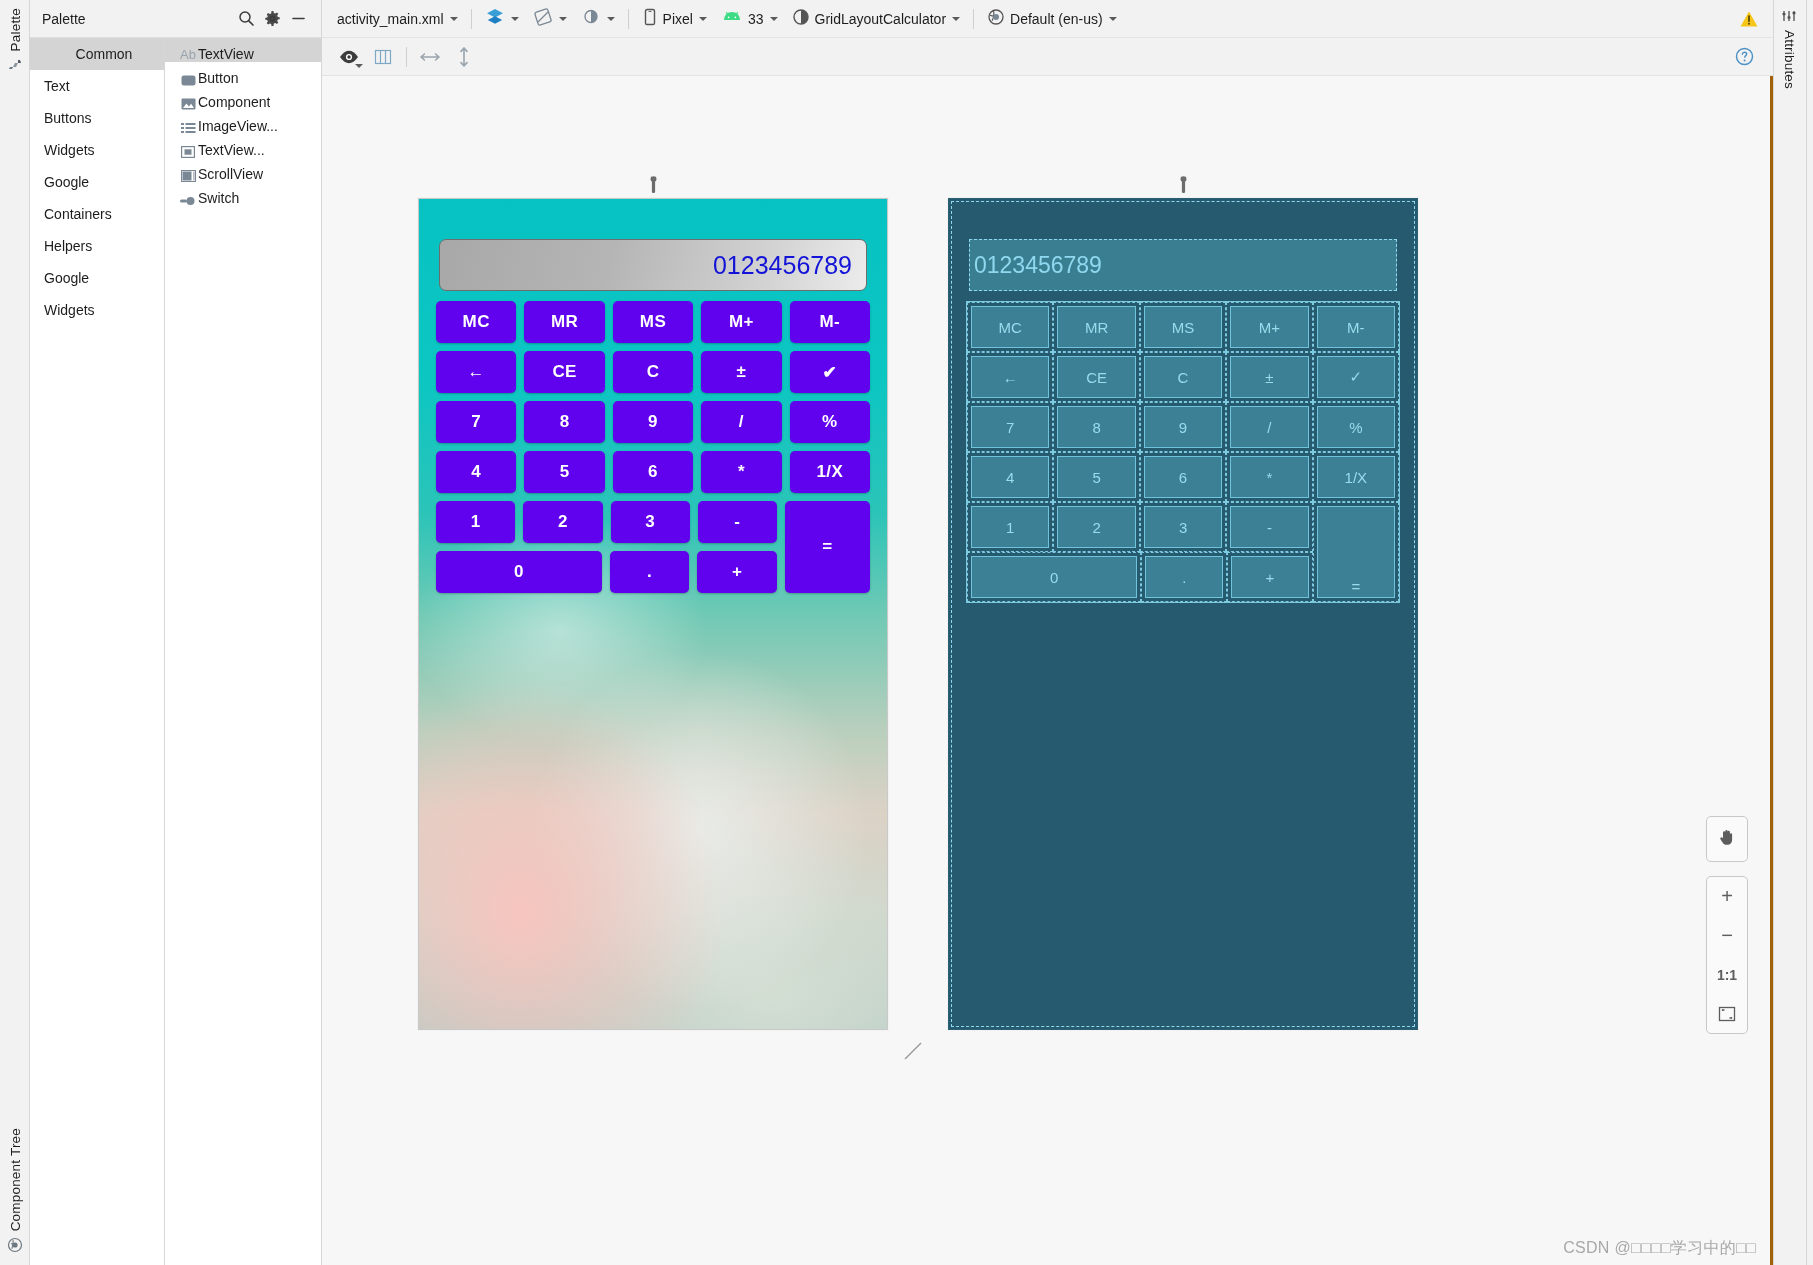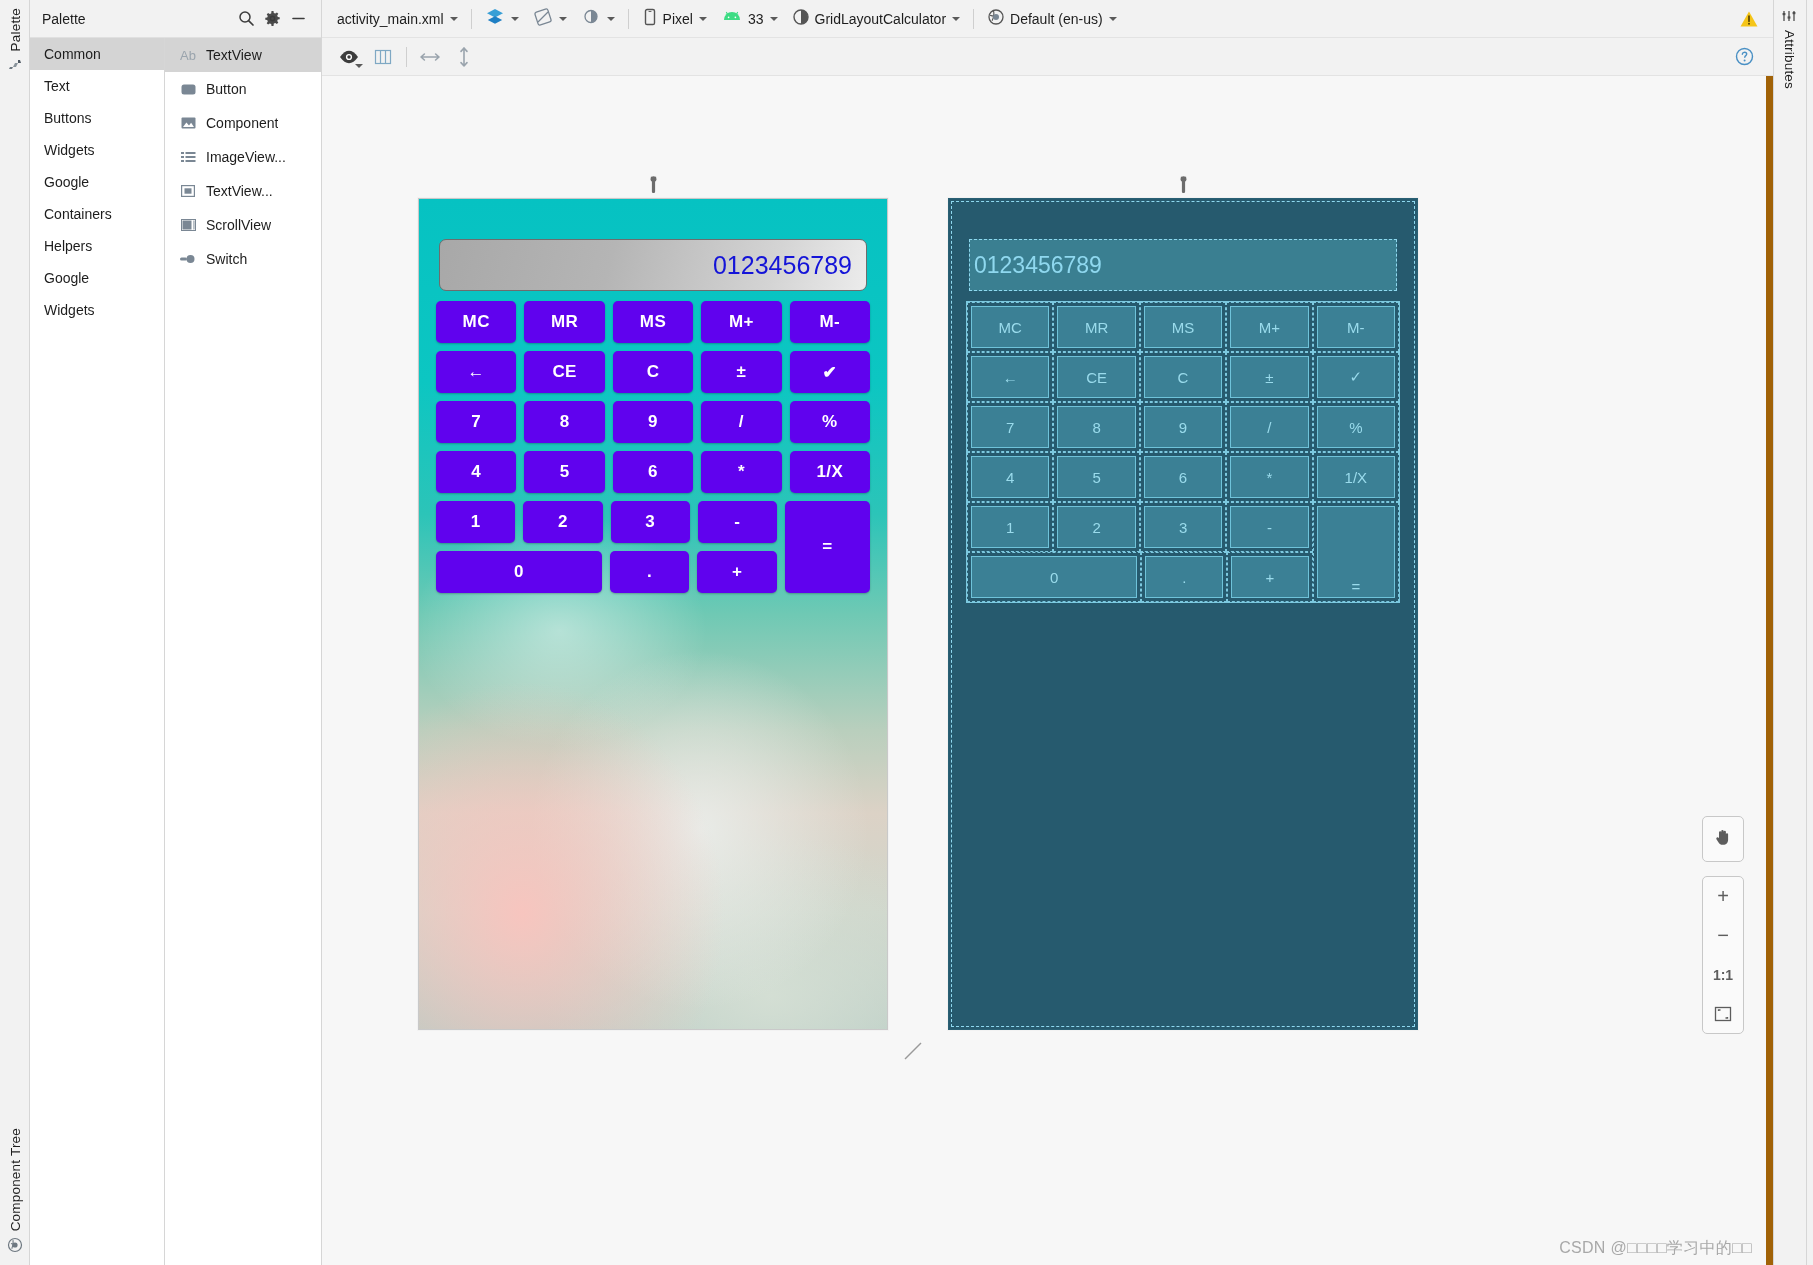--- a/index.html
+++ b/index.html
@@ -37,24 +37,24 @@
     background: #f2f2f2; border-bottom: 1px solid #e0e0e0;
   }
   .palette-title { font-size: 14px; flex: 1; }
   .hdr-btn { width: 26px; height: 26px; display: flex; align-items: center; justify-content: center; cursor: pointer; }
   .palette-body { flex: 1; display: flex; min-height: 0; }
   .cat-list { width: 135px; flex: 0 0 135px; background: #fff; border-right: 1px solid #d6d6d6; padding-top: 0; }
   .cat {
     height: 32px; display: flex; align-items: center; padding-left: 14px;
     font-size: 14px; cursor: default;
   }
-  .cat.sel { background: #d4d4d4; }
+  .cat.sel { background: #d4d4d4; justify-content: center; }
   .item-list { flex: 1; background: #fff; padding-top: 0; }
   .item {
-    height: 34px; display: flex; align-items: center; gap: 8px; padding-left: 13px;
+    height: 24px; display: flex; align-items: flex-end; padding-left: 13px;
     font-size: 14px; cursor: default;
   }
   .item.sel { background: #d4d4d4; }
   .item .glyph { width: 20px; display: flex; align-items: center; justify-content: center; color: #7a8794; }
   .item .lbl { white-space: nowrap; overflow: hidden; }
   .ab { font-size: 13px; color: #9aa4ad; font-weight: 400; }
 
   
   .editor { flex: 1; display: flex; flex-direction: column; min-width: 0; background: #f2f2f2; }
   .toolbar-top {
@@ -71,21 +71,21 @@
   .warn-icon { margin-right: 14px; display:flex; align-items:center; }
 
   .toolbar-sub {
     height: 38px; display: flex; align-items: center; gap: 0;
     background: #f2f2f2; border-bottom: 1px solid #e3e3e3; padding-left: 10px;
   }
   .sub-btn { width: 34px; height: 28px; display: flex; align-items: center; justify-content: center; border-radius: 3px; cursor: pointer; position: relative; }
 
   .canvas {
     flex: 1; position: relative; background: #f7f7f7; overflow: hidden;
-    border-right: 7px solid #a16207;
+    border-right: 3px solid #a16207;
   }
 
   
   .device-wrap { position: absolute; }
   .device-tools { height: 24px; display: flex; align-items: center; justify-content: center; }
   .phone {
     border: 1px solid #c9c9c9; background: #fff; position: relative; overflow: hidden;
     box-shadow: 0 0 0 1px rgba(0,0,0,0.02);
   }
 

